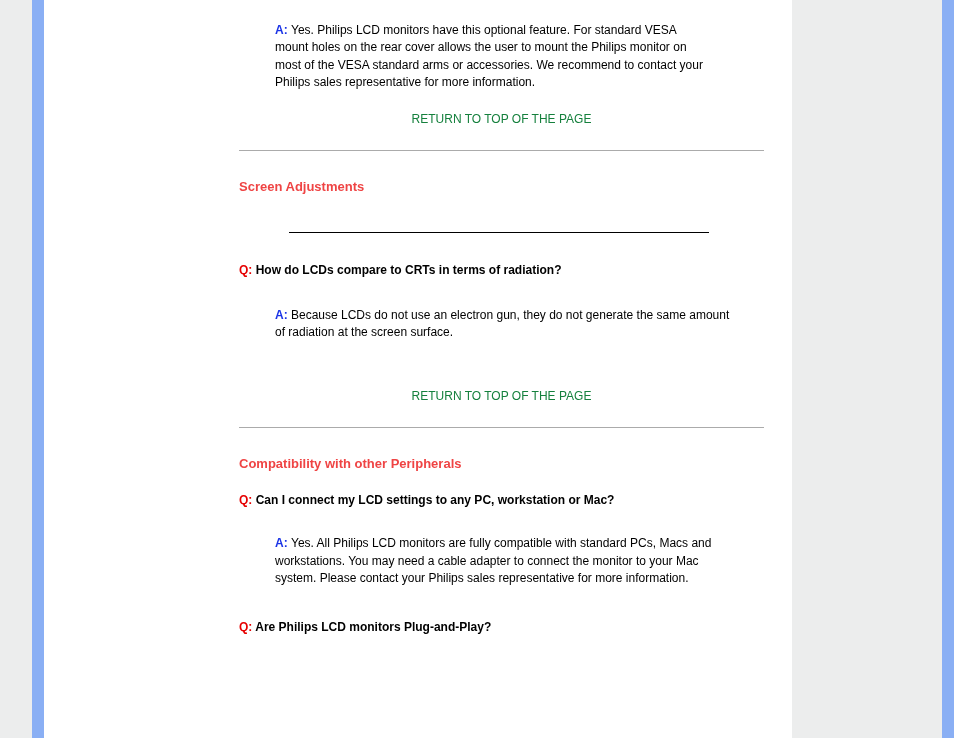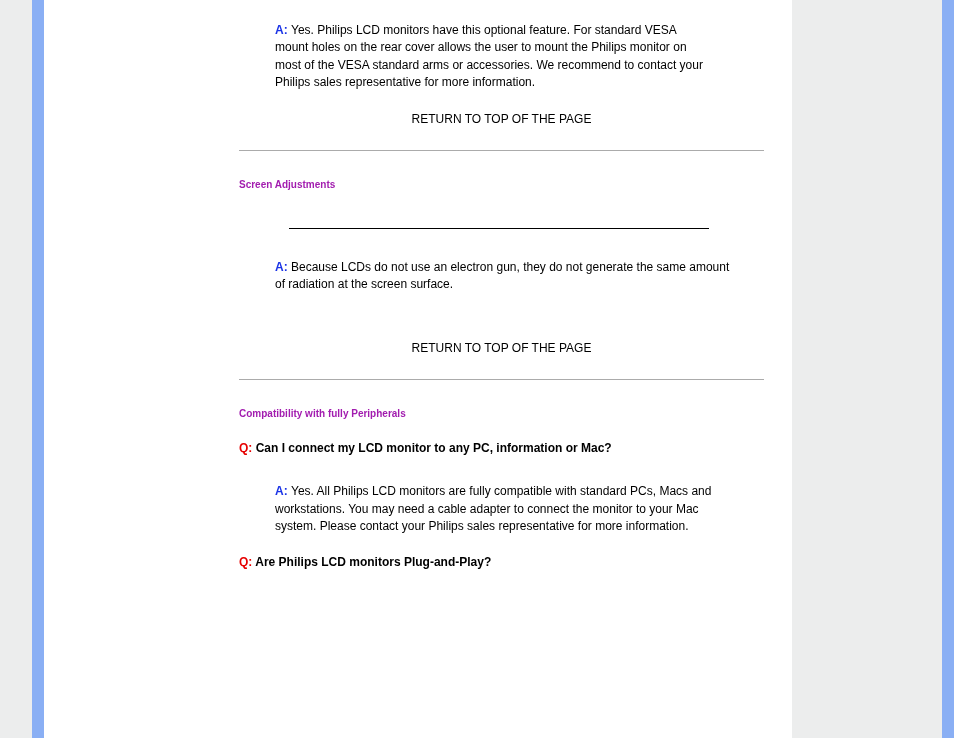--- a/index.html
+++ b/index.html
@@ -45,40 +45,40 @@
       line-height: 1.45;
     }
     .a-prefix { color: #1a33e6; font-weight: bold; }
     .q-row {
       margin: 10px 0 14px 0;
       font-weight: bold;
     }
     .q-prefix { color: #e60000; }
     .return-link {
       text-align: center;
-      color: #000000;
+      color: #15803d;
       font-size: 12px;
       margin: 20px 0 24px 0;
       cursor: pointer;
     }
     hr.section-divider {
       border: none;
       border-top: 1px solid #ababab;
       margin: 8px 0 28px 0;
     }
     hr.inner-divider {
       border: none;
       border-top: 1px solid #000;
       margin: 38px 0 30px 50px;
       width: 420px;
     }
     .section-head {
-      color: #a21caf;
+      color: #ef4444;
       font-weight: bold;
-      font-size: 10px;
+      font-size: 13px;
       margin-bottom: 22px;
     }
   </style>
 </head>
 <body>
 
 <div class="page-wrap">
   <div class="left-gutter"></div>
   <div class="left-stripe"></div>
   <div class="left-margin"></div>
@@ -91,38 +91,41 @@
 
     <div class="return-link" style="width:525px;">RETURN TO TOP OF THE PAGE</div>
 
     <hr class="section-divider" style="width:525px;">
 
     <div class="section-head">Screen Adjustments</div>
 
 
     <hr class="inner-divider">
 
-    <div class="answer-block" style="width:500px;margin-top:24px;">
+    <div class="q-row">
+      <span class="q-prefix">Q: </span><span>How do LCDs compare to CRTs in terms of radiation?</span>
+    </div>
+    <div class="answer-block" style="width:500px;margin-top:30px;">
       <span class="a-prefix">A: </span><span>Because LCDs do not use an electron gun, they do not generate the same amount of radiation at the screen surface.</span>
     </div>
 
     <div class="return-link" style="width:525px;margin-top:48px;">RETURN TO TOP OF THE PAGE</div>
 
     <hr class="section-divider" style="width:525px;">
 
-    <div class="section-head">Compatibility with fully Peripherals</div>
+    <div class="section-head">Compatibility with other Peripherals</div>
 
     <div class="q-row">
-      <span class="q-prefix">Q: </span><span>Can I connect my LCD monitor to any PC, information or Mac?</span>
+      <span class="q-prefix">Q: </span><span>Can I connect my LCD settings to any PC, workstation or Mac?</span>
     </div>
     <div class="answer-block" style="width:490px;margin-top:28px;">
       <span class="a-prefix">A: </span><span>Yes. All Philips LCD monitors are fully compatible with standard PCs, Macs and workstations. You may need a cable adapter to connect the monitor to your Mac system. Please contact your Philips sales representative for more information.</span>
     </div>
 
-    <div class="q-row" style="margin-top:19px;">
+    <div class="q-row" style="margin-top:32px;">
       <span class="q-prefix">Q: </span><span>Are Philips LCD monitors Plug-and-Play?</span>
     </div>
 
   </div>
 
   <div class="right-gutter"></div>
   <div class="right-stripe"></div>
 </div>
 
 </body></html>

